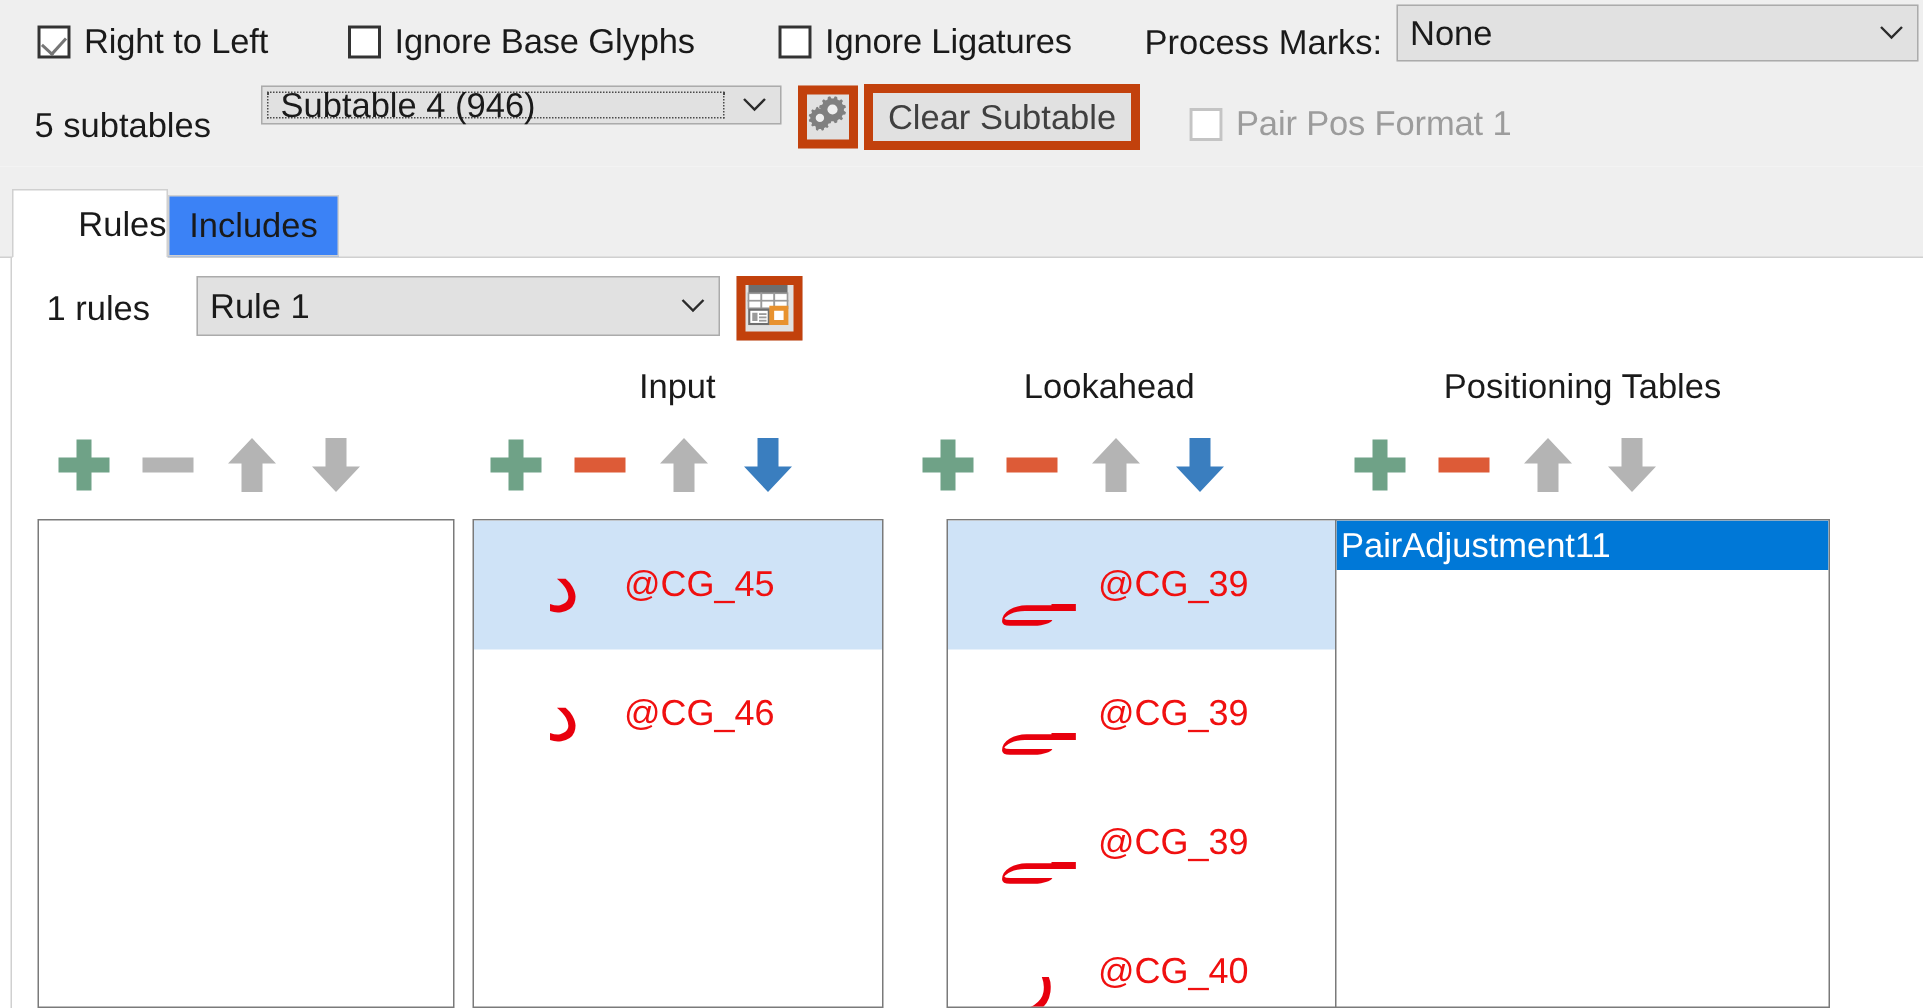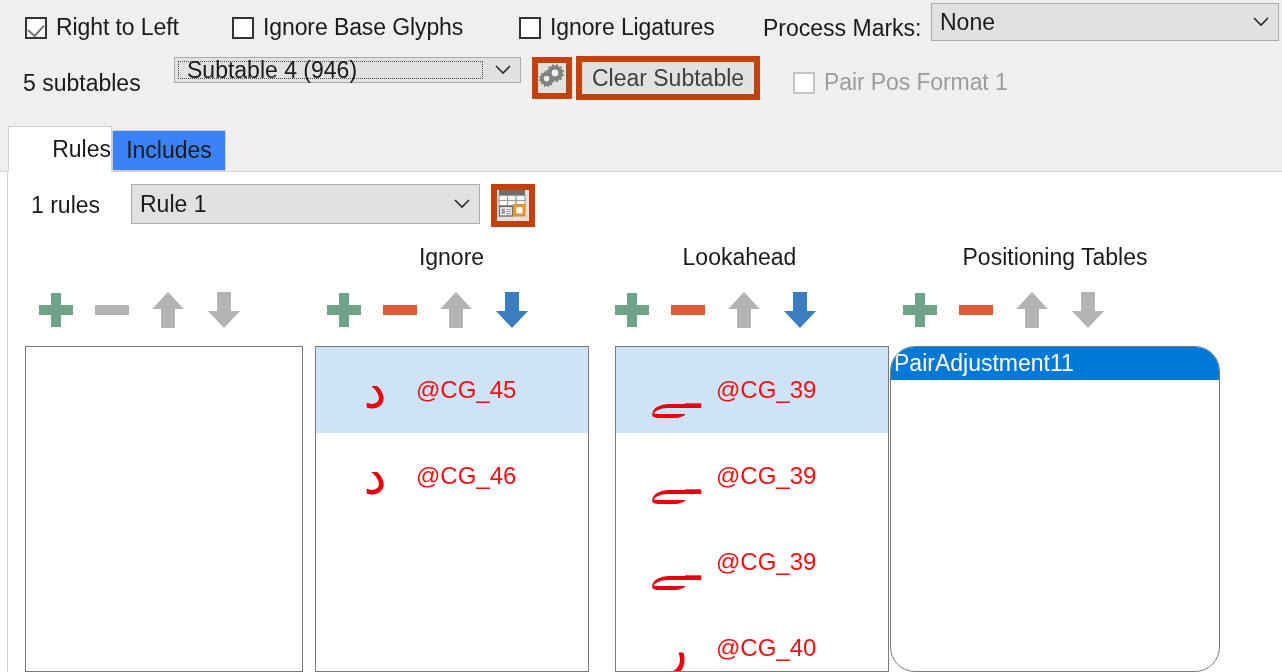--- a/index.html
+++ b/index.html
@@ -277,21 +277,21 @@
             <rect x="9" y="23" width="5" height="1.2"></rect>
             <rect x="9" y="25.2" width="5" height="1.2"></rect>
           </g>
           <path d="M16.5 16.5h11.5v11.5H16.5z" fill="#ffffff"></path>
           <path d="M17.5 17.5h9.5v9.5h-9.5z" fill="none" stroke="#e8922f" stroke-width="3.2"></path>
           <rect x="20.5" y="20.5" width="4" height="4" fill="#ffffff"></rect>
         </svg>
       </span>
     </div>
 
-    <div class="col-header" style="left:315px; top:72px; width:273px;">Ignore</div>
+    <div class="col-header" style="left:315px; top:72px; width:273px;">Input</div>
     <div class="col-header" style="left:603px; top:72px; width:273px;">Lookahead</div>
     <div class="col-header" style="left:890px; top:72px; width:330px;">Positioning Tables</div>
 
     <div class="icon-row" style="left:28px; top:110px;">
       <span class="icon-btn">
         <svg width="44" height="44" viewBox="0 0 44 44" aria-hidden="true">
           <path d="M17 5h10v12h12v10H27v12H17V27H5V17h12z" fill="#6fa287"></path>
         </svg>
       </span>
       <span class="icon-btn">
@@ -386,39 +386,39 @@
       <div class="list-row selected-light">
         <span class="glyph">ﺩ</span>
         <span class="gname">@CG_45</span>
       </div>
       <div class="list-row">
         <span class="glyph">ﺩ</span>
         <span class="gname">@CG_46</span>
       </div>
     </div>
 
-    <div class="listbox" style="left:615px; top:174px; width:274px; height:326px;">
+    <div class="listbox" style="left:631px; top:174px; width:274px; height:326px;">
       <div class="list-row selected-light">
         <span class="glyph">ـﮯ</span>
         <span class="gname">@CG_39</span>
       </div>
       <div class="list-row">
         <span class="glyph">ـﮯ</span>
         <span class="gname">@CG_39</span>
       </div>
       <div class="list-row">
         <span class="glyph">ـﮯ</span>
         <span class="gname">@CG_39</span>
       </div>
       <div class="list-row">
         <span class="glyph">ﺭ</span>
         <span class="gname">@CG_40</span>
       </div>
     </div>
 
-    <div class="listbox" style="left:890px; top:174px; width:330px; height:326px;border-radius:25px;">
+    <div class="listbox" style="left:890px; top:174px; width:330px; height:326px;">
       <div class="plainlist-row selected-blue">
         <span>PairAdjustment11</span>
       </div>
     </div>
 
   </div>
 </div>
 
 </body></html>

